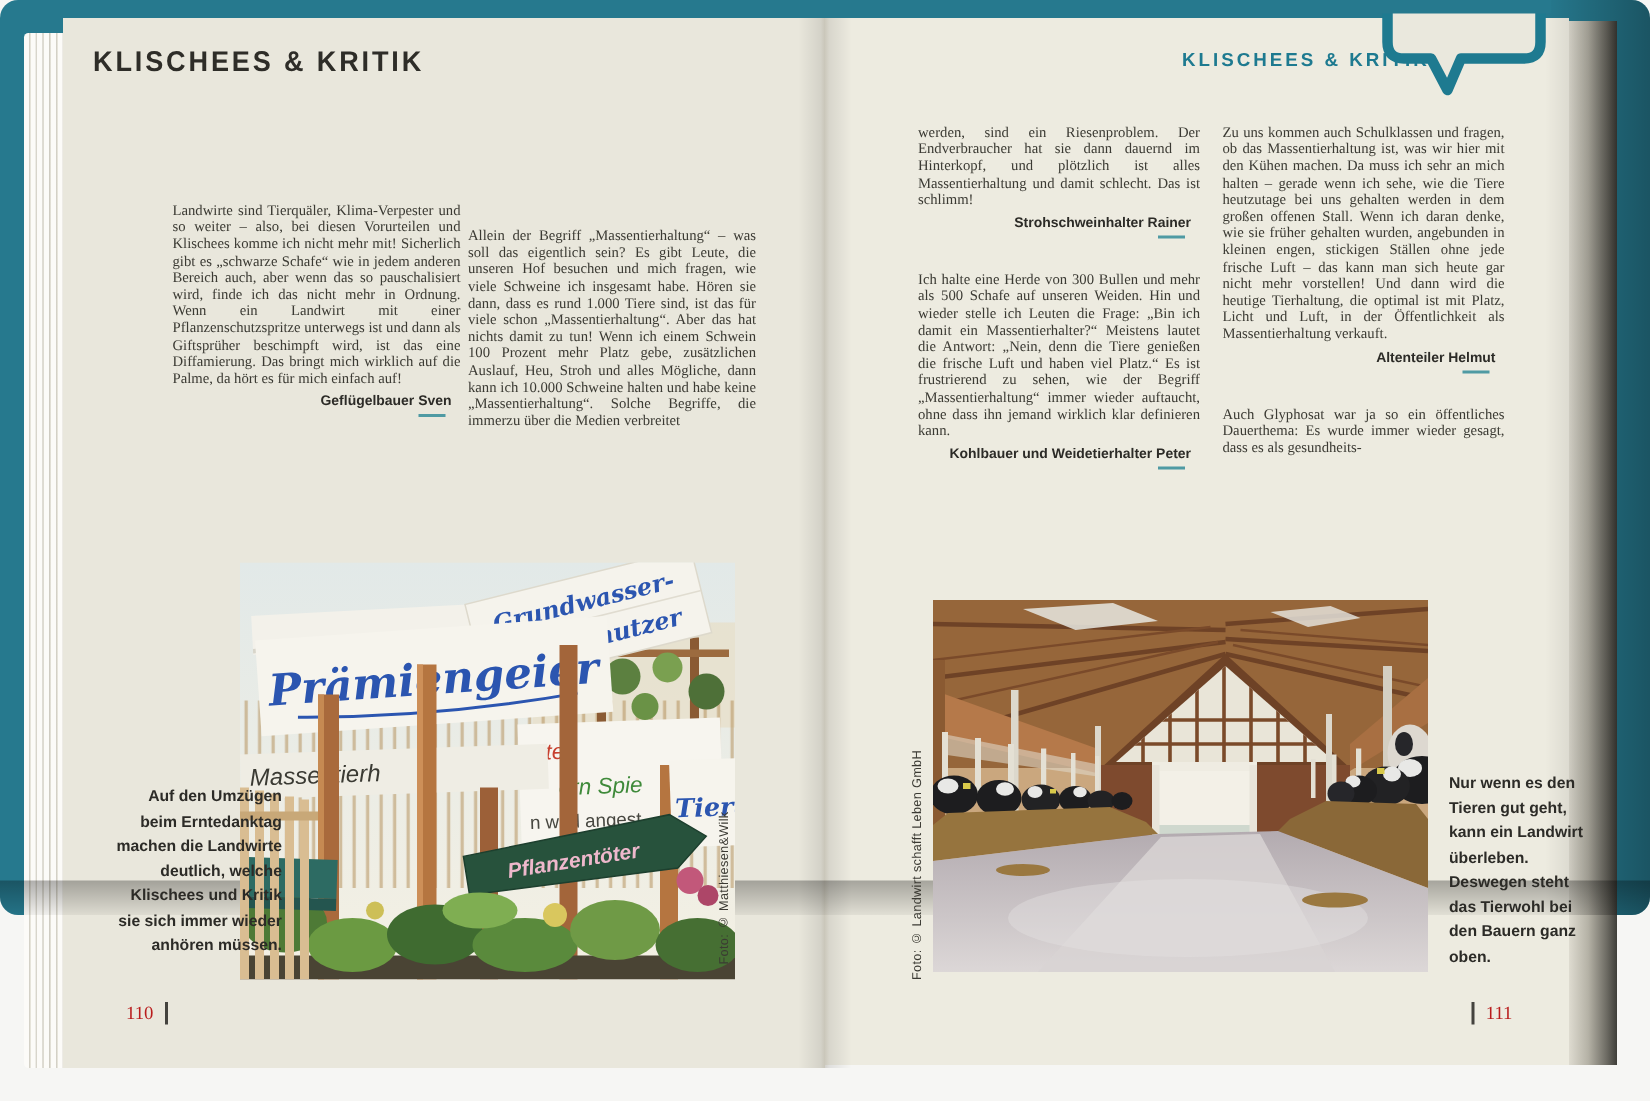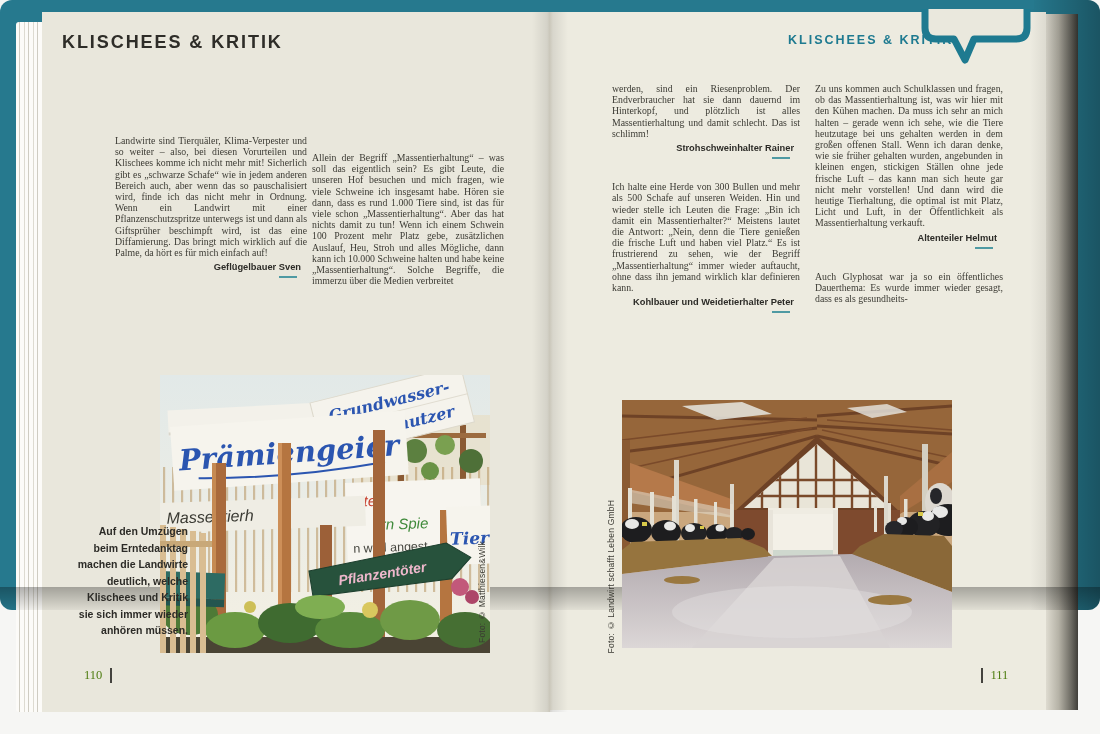--- a/index.html
+++ b/index.html
@@ -46,21 +46,21 @@
   .para2 { margin-top:22px; }
   .caption-left { position:absolute; left:74px; top:523px; width:114px; text-align:right;
       font-weight:bold; font-size:10.5px; line-height:16.5px; color:#2c2b27; }
   .caption-right { position:absolute; left:966px; top:514px; width:94px; text-align:left;
       font-weight:bold; font-size:10.5px; line-height:16.5px; color:#2c2b27; }
   .vcredit { position:absolute; writing-mode:vertical-rl; transform:rotate(180deg);
       font-size:8.5px; color:#3b3a33; letter-spacing:.2px; white-space:nowrap; }
   #credit-left  { left:477px; top:541px; }
   #credit-right { left:606px; top:500px; }
   .pagenum { position:absolute; font-family:"Liberation Serif", serif; font-size:12.5px;
-      color:#4d7c0f; display:flex; align-items:center; gap:8px; }
+      color:#b91c1c; display:flex; align-items:center; gap:8px; }
   #pn-left { left:84px; top:668px; }
   #pn-right { left:981px; top:668px; }
   .pn-bar { width:1.5px; height:15px; background:#44433e; }
 
   .photo { position:absolute; display:block; }
   #photo1 { left:160px; top:375px; width:330px; height:278px; }
   #photo2 { left:622px; top:400px; width:330px; height:248px; }
   #speech-bubble { position:absolute; left:918px; top:0; width:116px; height:66px; }
 
   svg text.sign-blue { font-family:"DejaVu Serif", serif; font-style:italic; font-weight:bold; fill:#2b55b0; }
@@ -322,20 +322,21 @@
     <polygon points="330,146 322,136 262,134 238,146 230,154 330,192" fill="#8a6838"></polygon>
 
     <polygon points="0,174 150,156 230,154 330,192 330,248 0,248" fill="url(#fg)"></polygon>
     <polygon points="152,158 218,156 268,248 70,248" fill="#d8d3d4" opacity=".85"></polygon>
     <ellipse cx="170" cy="212" rx="120" ry="26" fill="#e6e3e3" opacity=".4"></ellipse>
     <ellipse cx="60" cy="180" rx="18" ry="4" fill="#9a7840"></ellipse>
       <ellipse cx="268" cy="200" rx="22" ry="5" fill="#9a7840"></ellipse>
   </svg>
 
   <div class="caption-left">Auf den Umzügen beim Erntedanktag machen die Landwirte deutlich, welche Klischees und Kritik sie sich immer wieder anhören müssen.</div>
+  <div class="caption-right">Nur wenn es den Tieren gut geht, kann ein Landwirt überleben. Deswegen steht das Tierwohl bei den Bauern ganz oben.</div>
   <div class="vcredit" id="credit-left">Foto: © Matthiesen&amp;Wilk</div>
   <div class="vcredit" id="credit-right">Foto: © Landwirt schafft Leben GmbH</div>
 
   <div class="pagenum" id="pn-left">
     <span>110</span>
     <span class="pn-bar"></span>
   </div>
   <div class="pagenum" id="pn-right">
     <span class="pn-bar"></span>
     <span>111</span>

